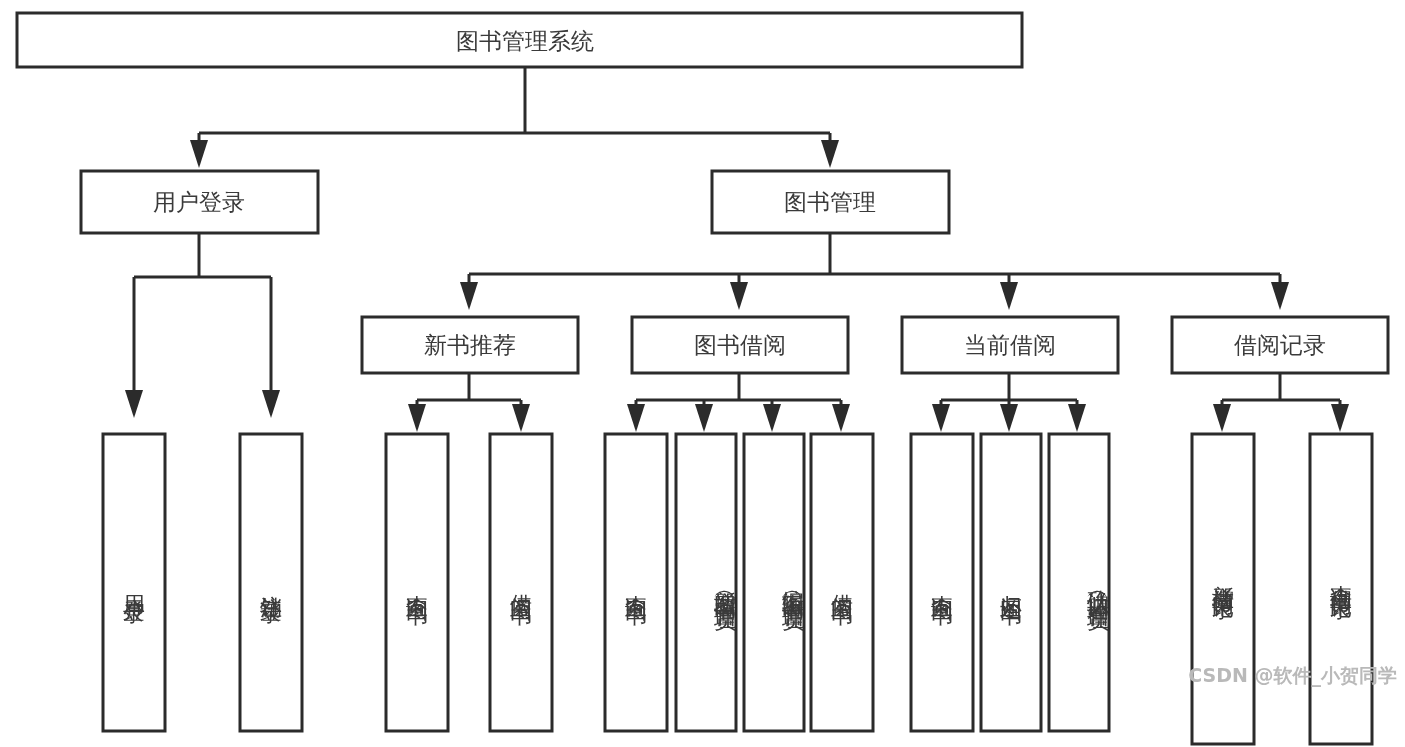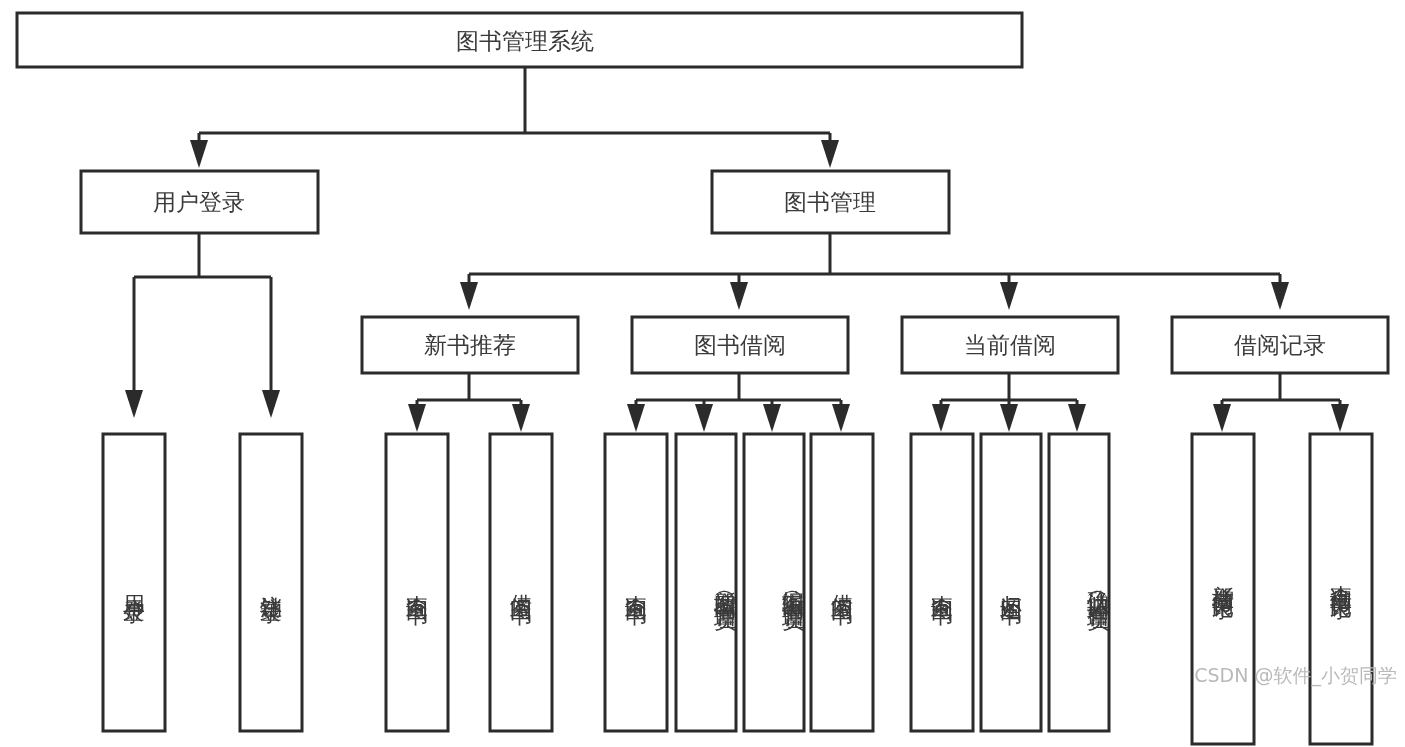--- a/index.html
+++ b/index.html
@@ -37,20 +37,21 @@
     user-select:none;
   }
   .watermark{
     position:absolute;
     right:8px;bottom:6px;
     font-family:"DejaVu Sans","Liberation Sans",sans-serif;
     font-size:19px;
     color:#b9b9b9;
     white-space:nowrap;
     user-select:none;
+    font-weight:bold;
   }
 </style>
 </head>
 <body>
 
 <div id="stage">
 
   <svg id="diagram" viewBox="0 0 1405 747">
     <defs>
       <marker id="arrow" viewBox="0 0 12 12" refX="6" refY="10" markerWidth="12" markerHeight="12" orient="auto-start-reverse">

